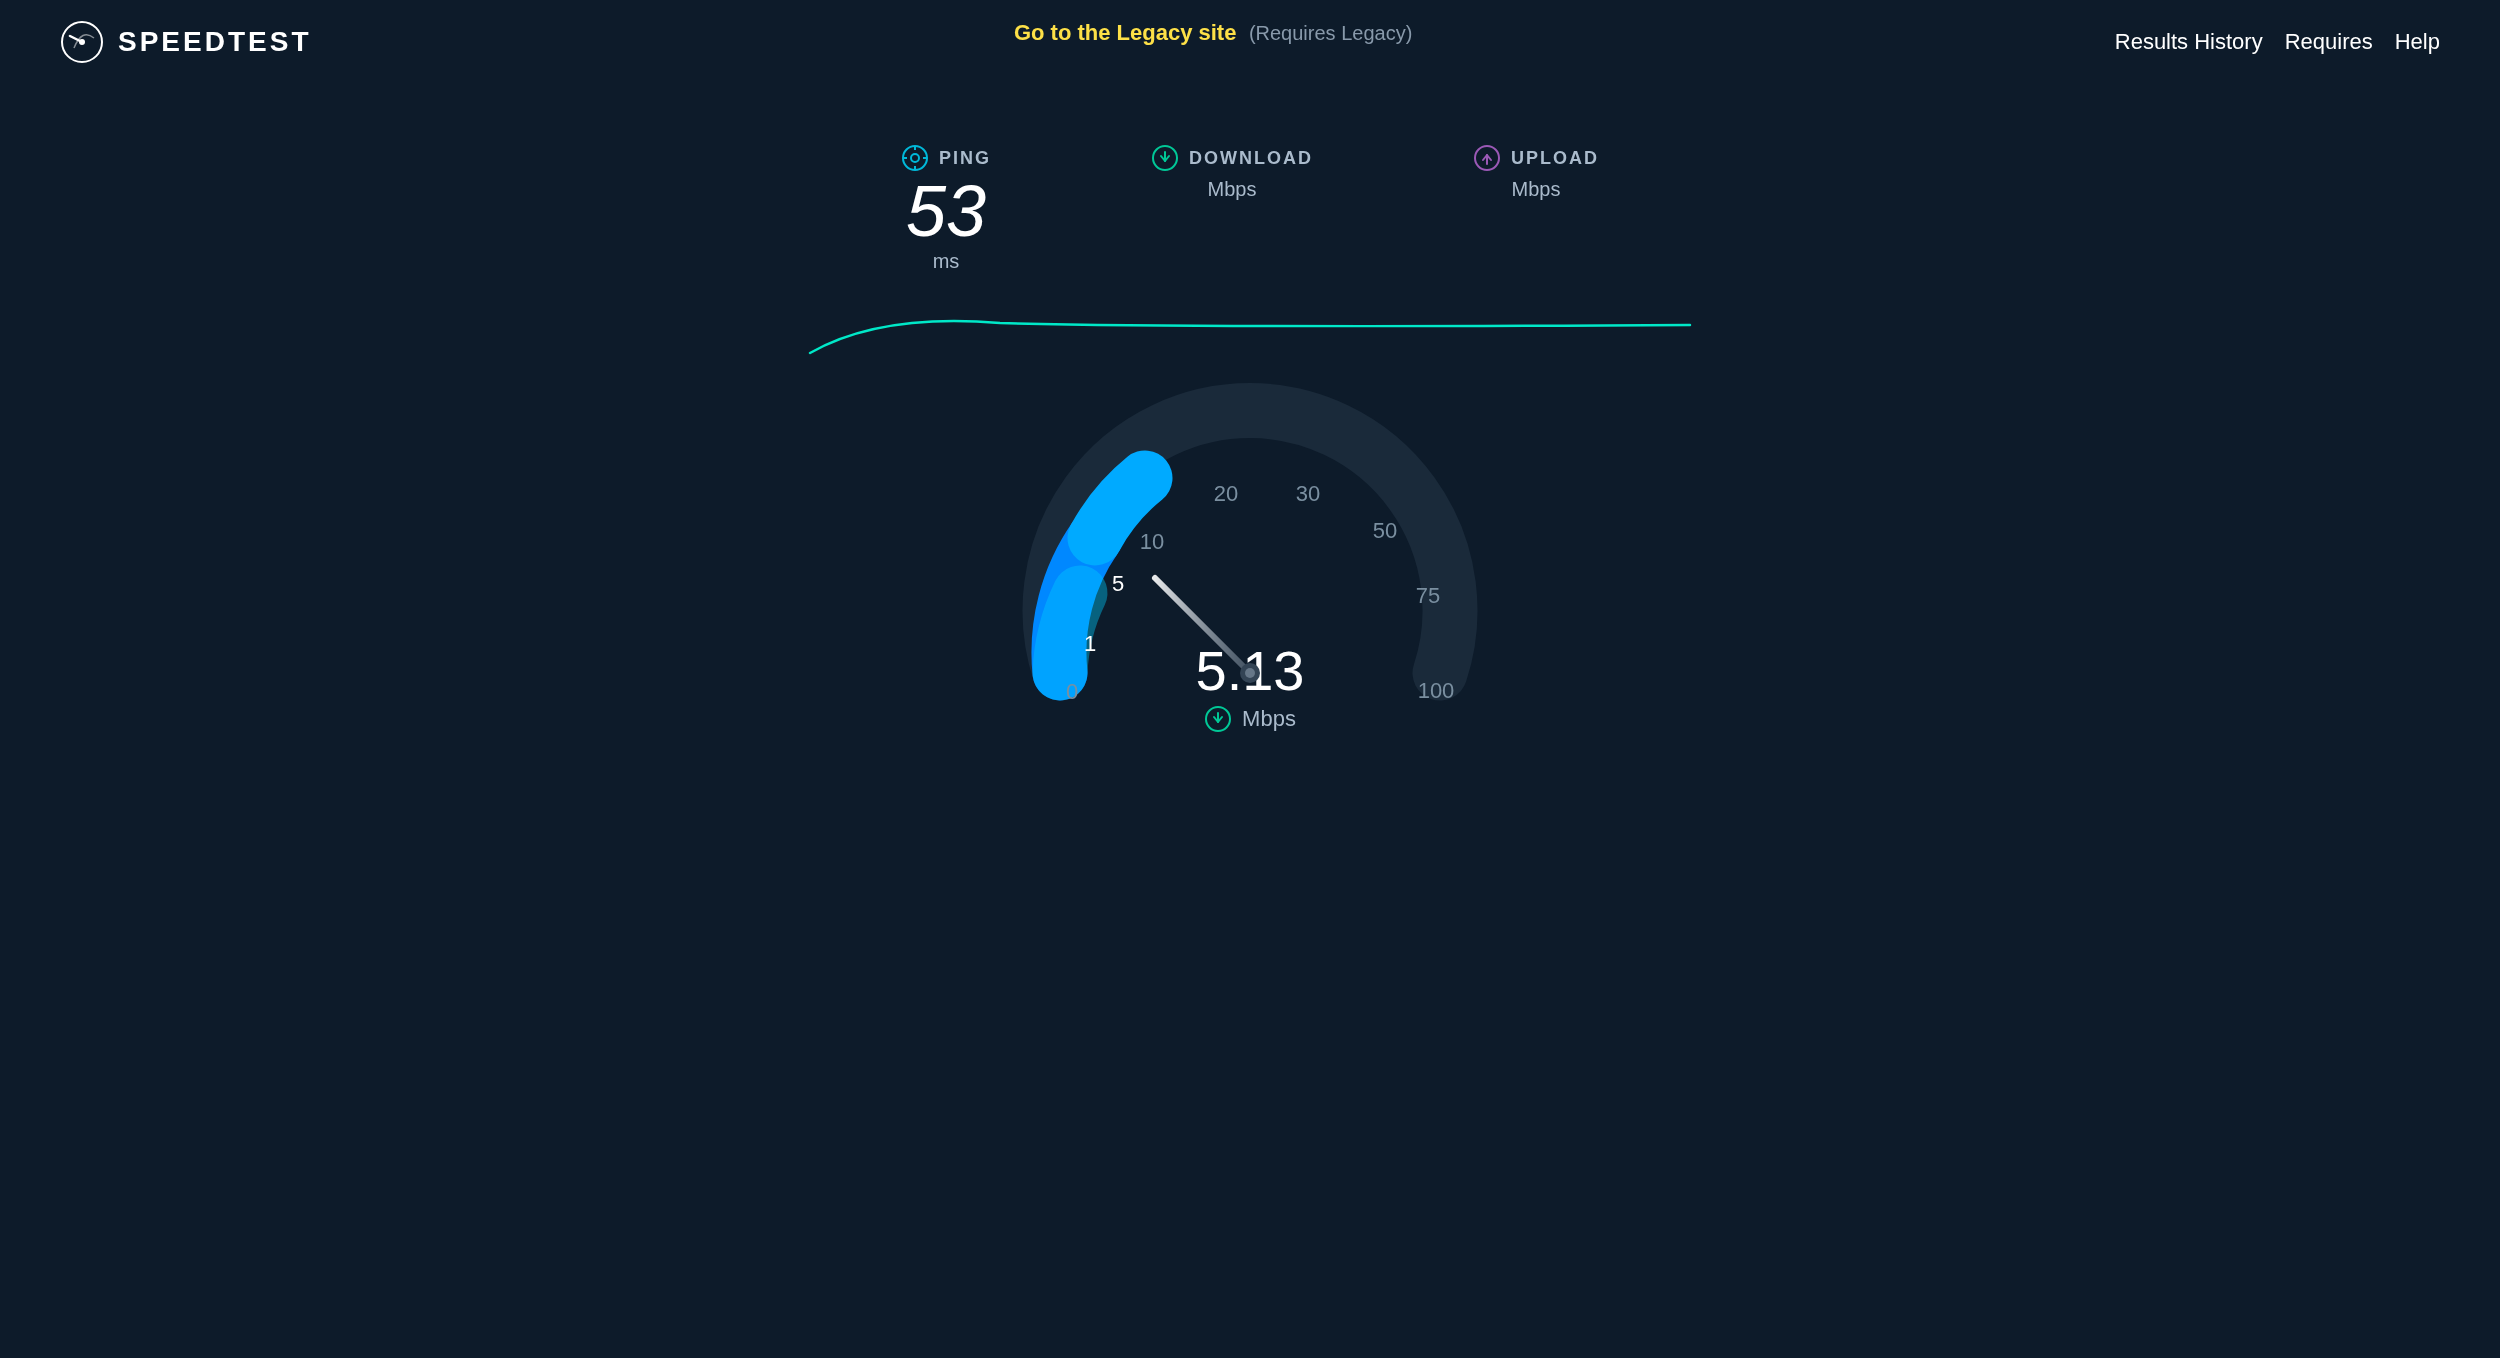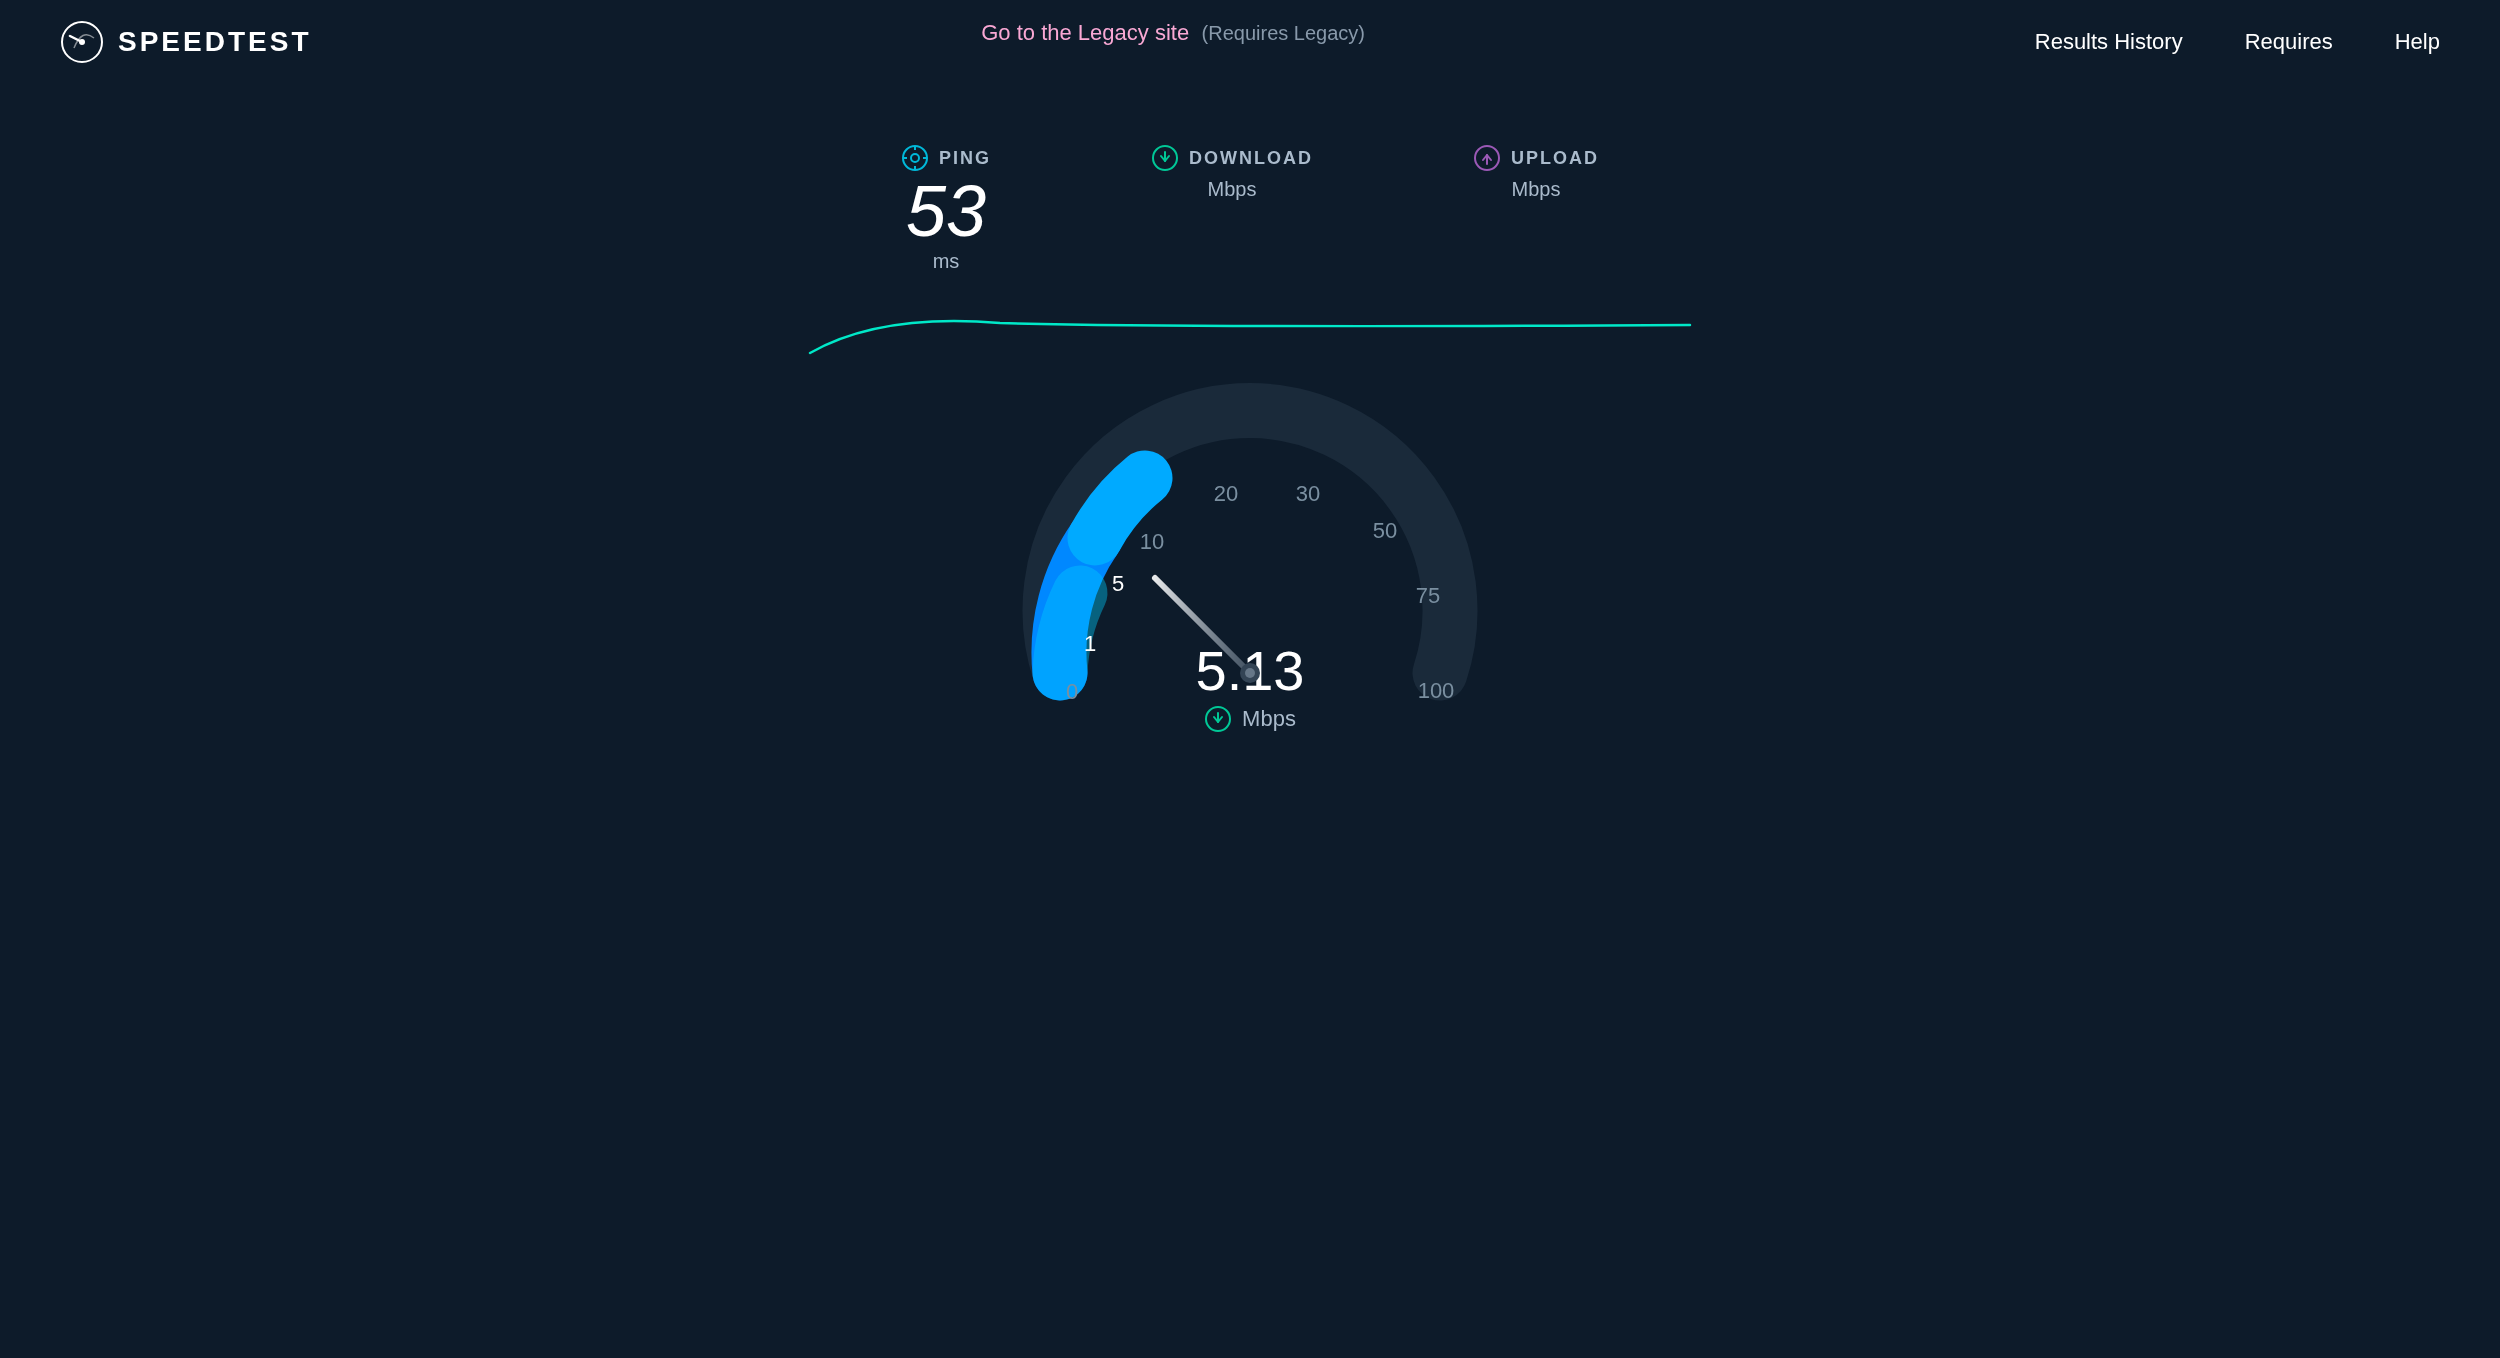--- a/index.html
+++ b/index.html
@@ -35,36 +35,36 @@
     }
 
     .logo-text {
       font-size: 28px;
       font-weight: 700;
       letter-spacing: 3px;
       color: #ffffff;
     }
 
     .header-center a {
-      color: #f9a8d4;
+      color: #fde047;
       text-decoration: none;
       font-size: 22px;
-      font-weight: 400;
+      font-weight: 700;
     }
 
     .header-center .requires-flash {
       color: #8899aa;
       font-size: 20px;
       margin-left: 8px;
     }
 
     .header-nav {
       display: flex;
       align-items: center;
-      gap: 62px;
+      gap: 22px;
     }
 
     .header-nav a {
       color: #ffffff;
       text-decoration: none;
       font-size: 22px;
       font-weight: 500;
     }
 
     

